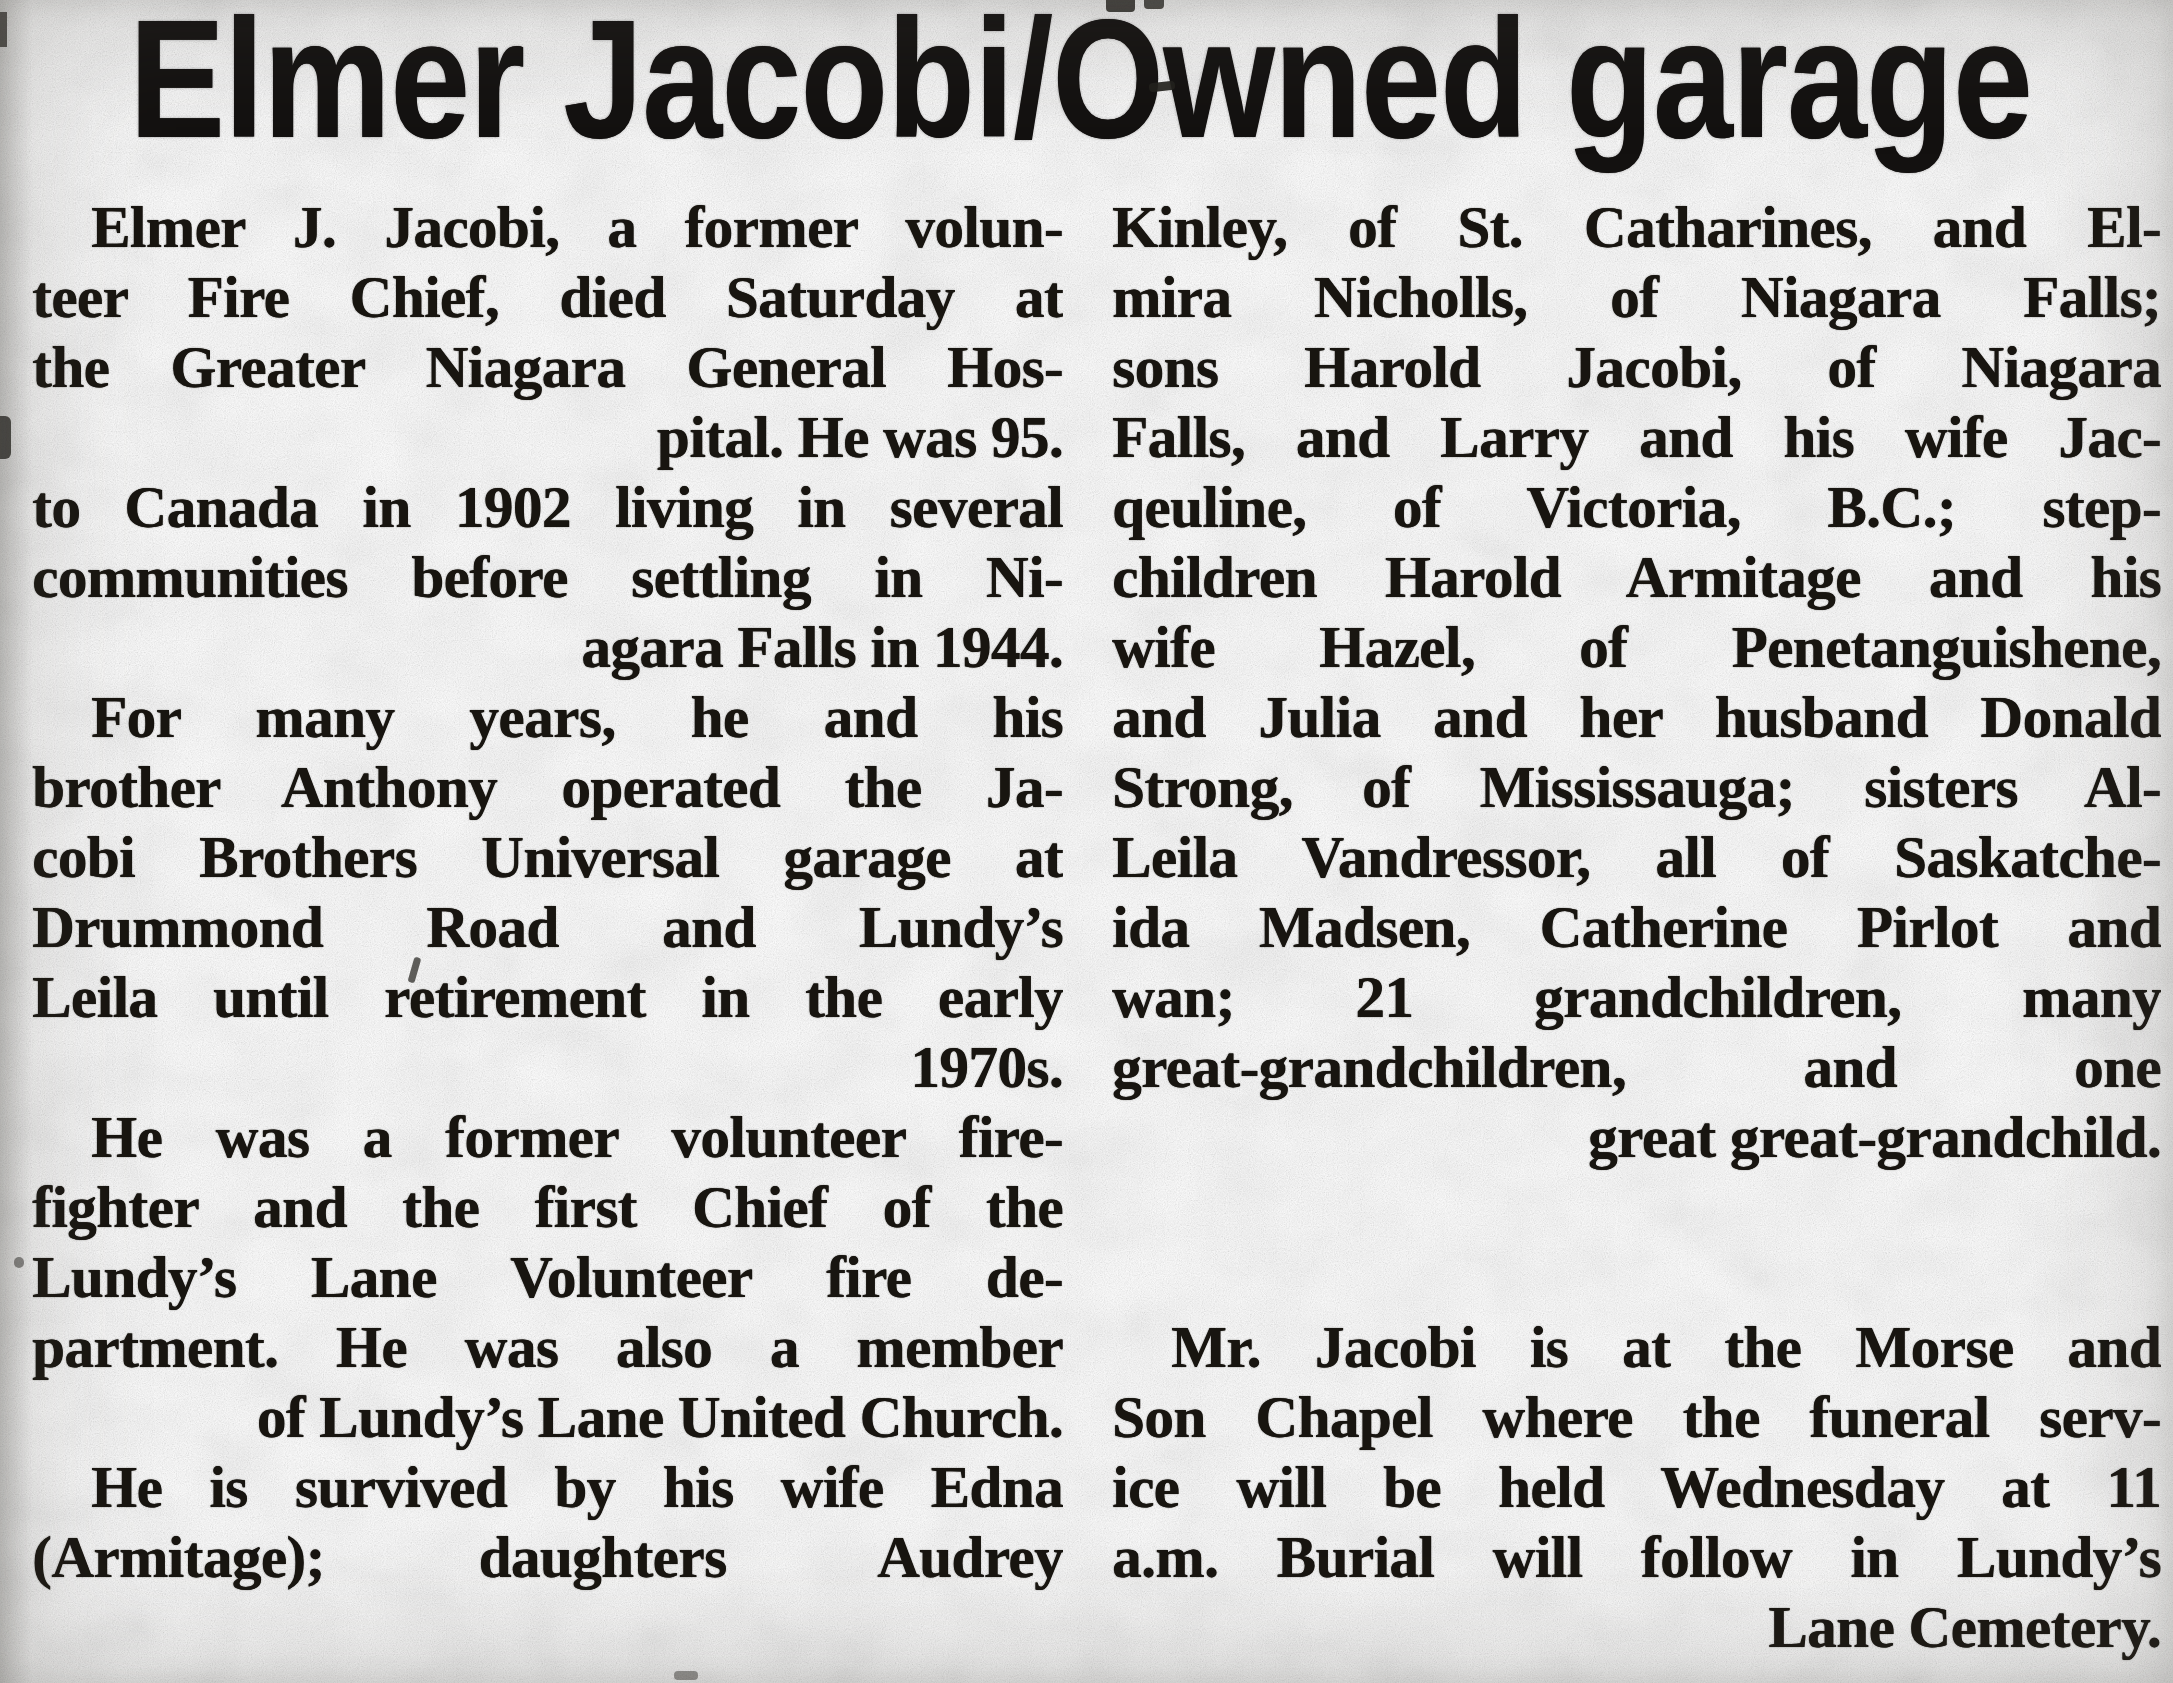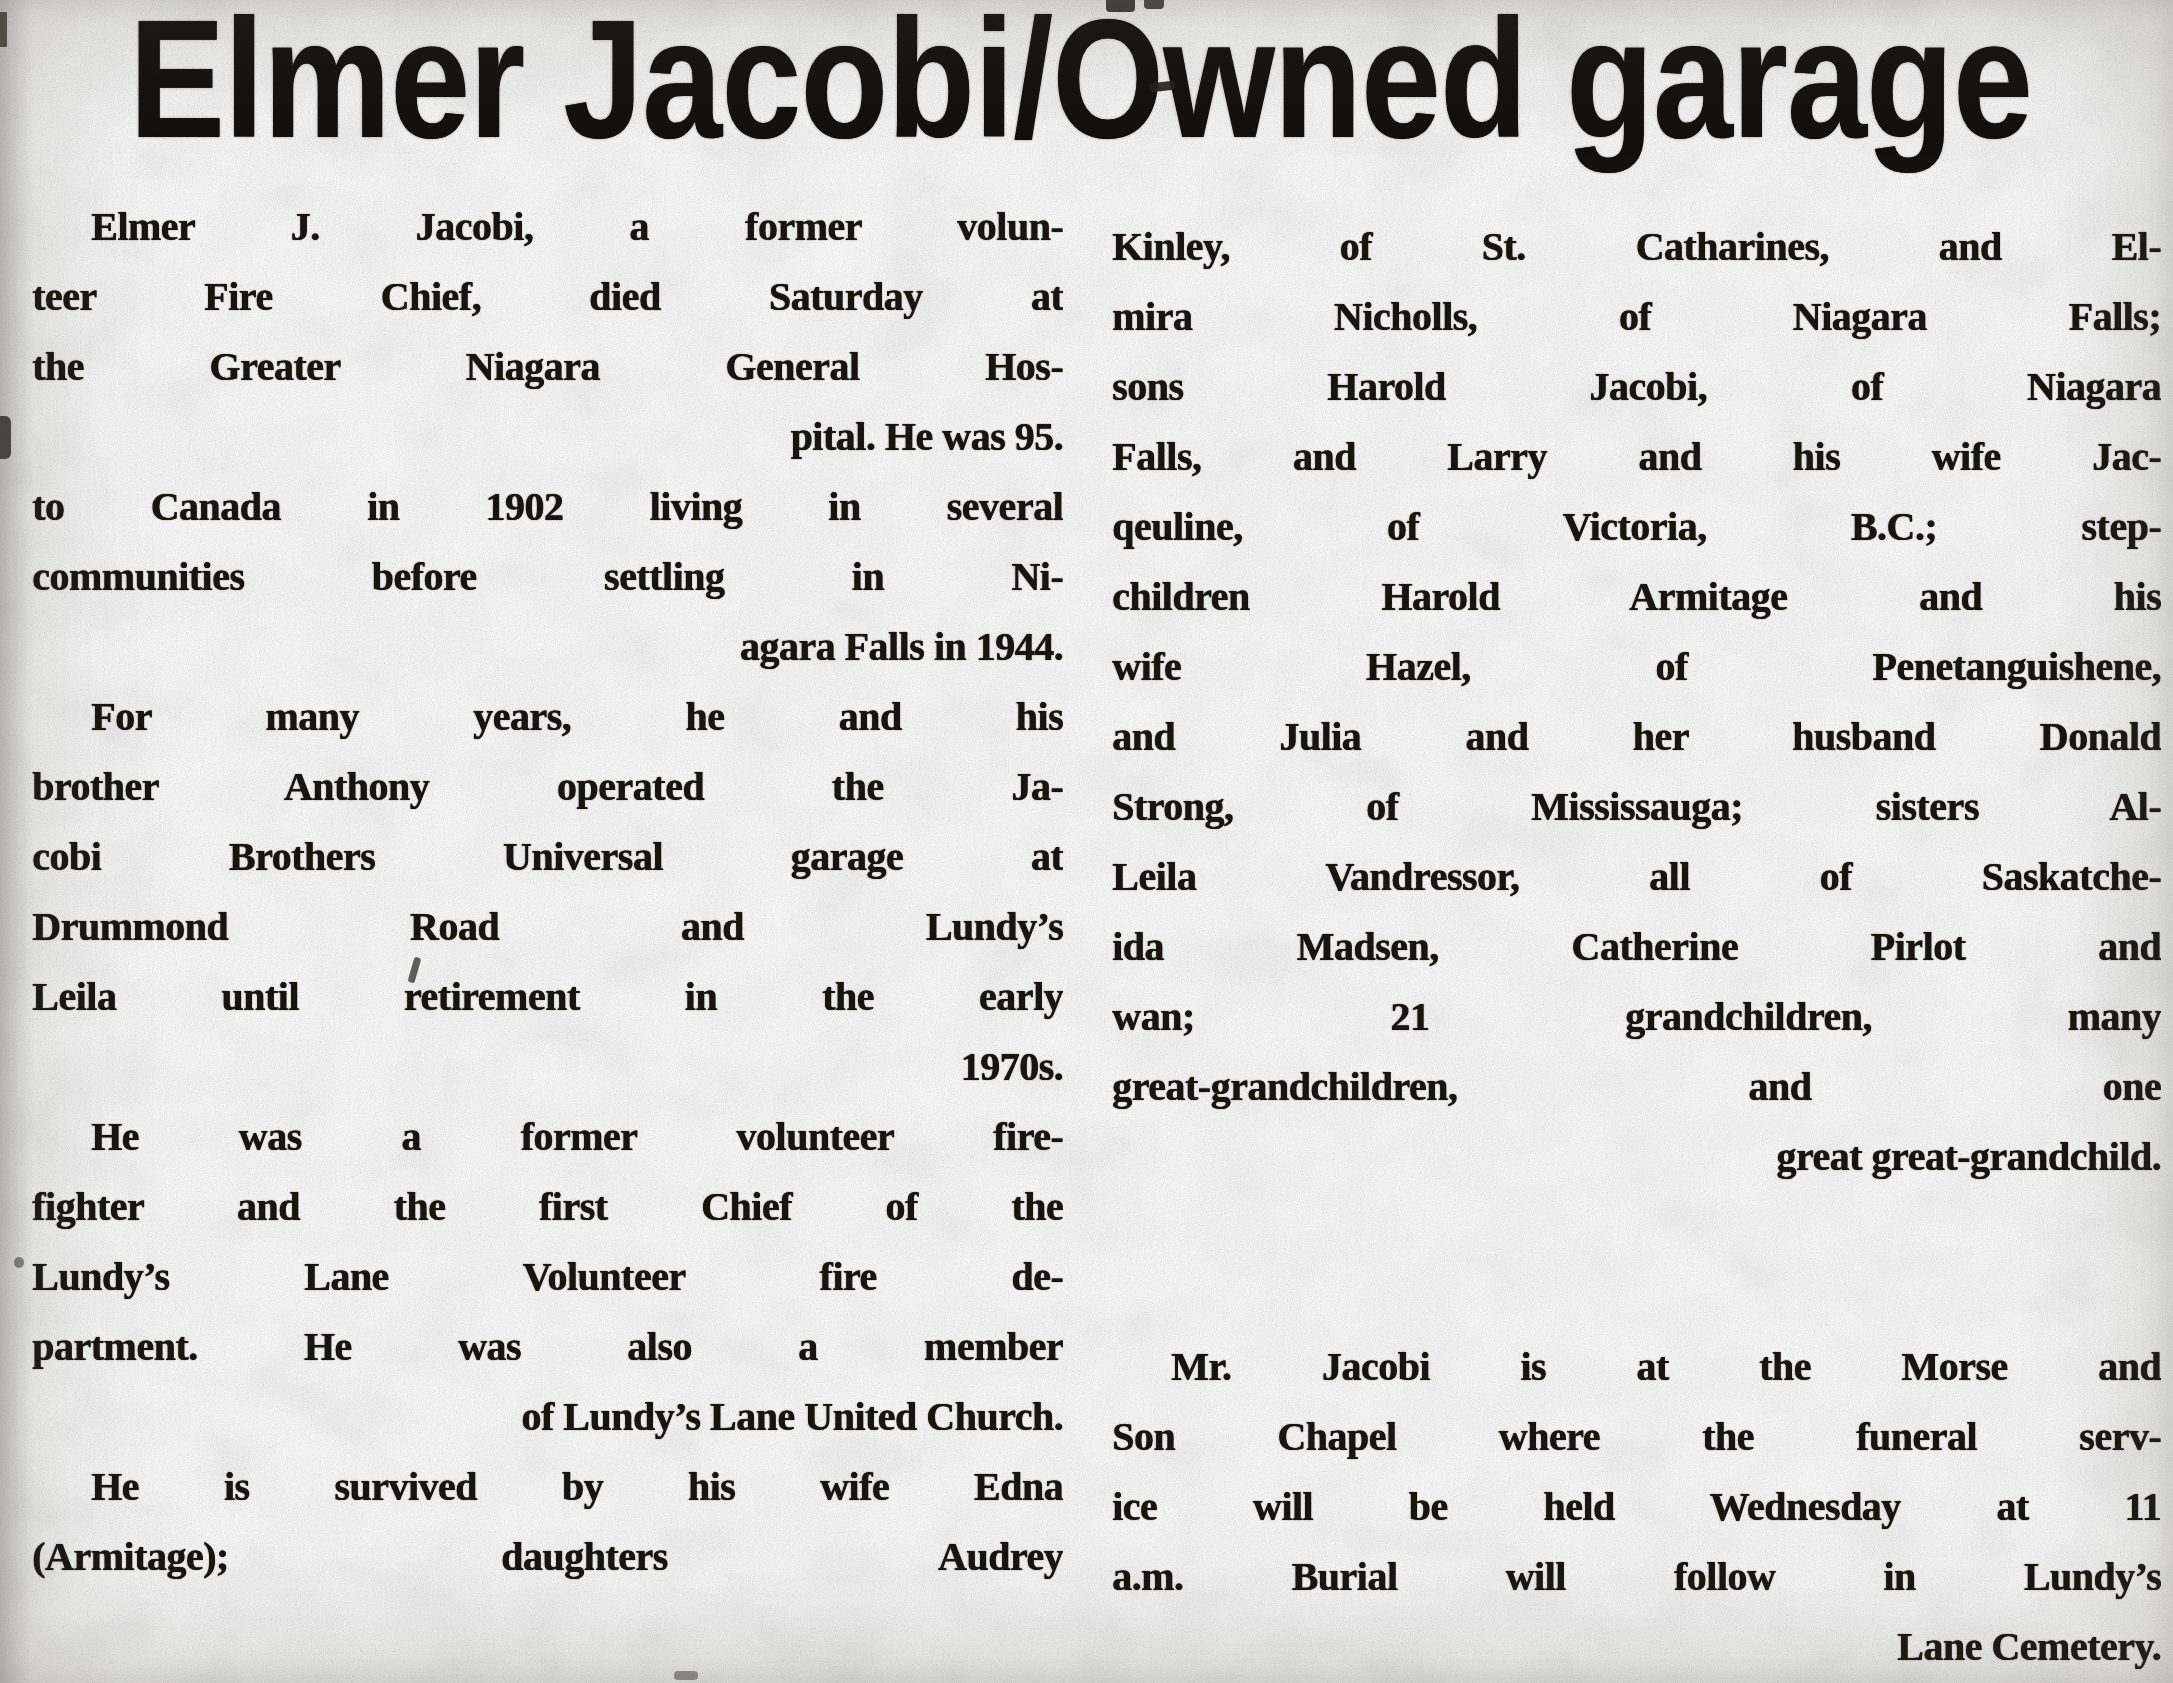--- a/index.html
+++ b/index.html
@@ -28,26 +28,26 @@
     white-space:nowrap;
     color:#131110;
     transform:scaleX(0.85);
     transform-origin:left top;
     text-shadow:0.6px 0 0 currentColor, 0 0 2.9px rgba(19,17,16,.38);
   }
   .col{
     position:absolute;top:192px;
     color:#181510;
     font-weight:700;
-    font-size:40px;line-height:70px;
+    font-size:59px;line-height:70px;
     letter-spacing:-0.5px;
     text-shadow:0.5px 0 0 currentColor, 0 0 1.6px rgba(24,21,16,.55);
   }
   .col-left{left:32px;width:1031px;}
-  .col-right{left:1112px;width:1049px;margin-top:20px;}
+  .col-right{left:1112px;width:1049px;}
   .line{min-height:70px;overflow:hidden;}
   .line.just{text-align:justify;text-align-last:justify;text-justify:inter-word;}
   .line.last{text-align:right;}
   .line.indent{padding-left:59px;}
   .line.blank{height:70px;}
   
   .art{position:absolute;background:#211f1b;pointer-events:none;}
   .a-dash-in-o{left:1149px;top:82px;width:25.5px;height:8.8px;border-radius:3.9px;transform:rotate(-6deg);opacity:.92;}
   .a-top-speck-1{left:1106px;top:0;width:29px;height:11.8px;border-radius:0 0 3.9px 3.9px;opacity:.85;}
   .a-top-speck-2{left:1144px;top:0;width:19.6px;height:8.8px;border-radius:0 0 3.9px 3.9px;opacity:.8;}

